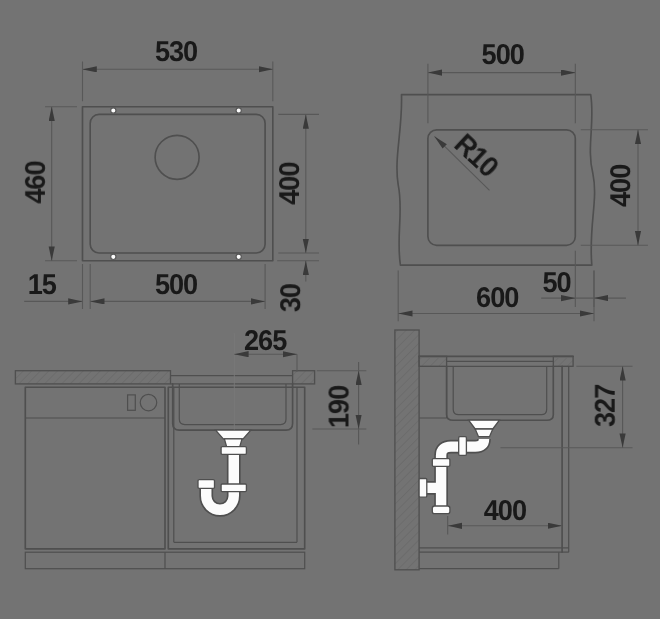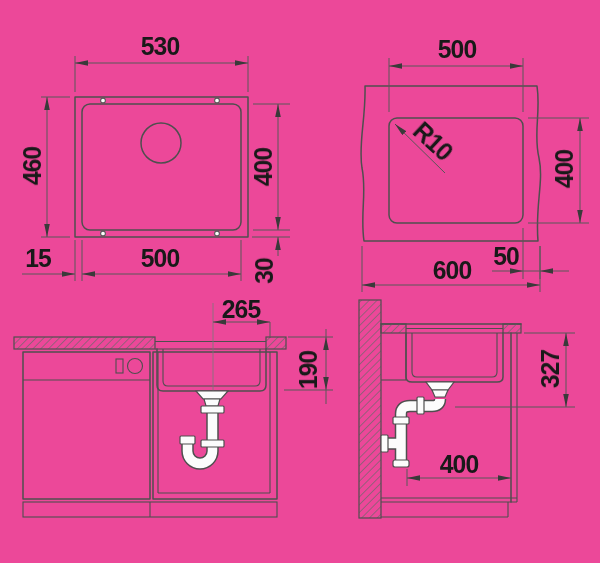--- a/index.html
+++ b/index.html
@@ -1,16 +1,16 @@
 <!DOCTYPE html>
 <html><head>
 <meta charset="utf-8">
 <style>
   html,body{margin:0;padding:0;}
-  #page{position:relative;width:600px;height:563px;background:#ec4899;overflow:hidden;
+  #page{position:relative;width:600px;height:563px;background:#737373;overflow:hidden;
         font-family:"Liberation Sans",sans-serif;}
   svg{position:absolute;left:0;top:0;z-index:2;filter:blur(.25px);}
   .o{stroke:#4f4f4f;stroke-width:1.5;fill:none;stroke-linejoin:round;stroke-linecap:round;}
   .t{stroke:#4f4f4f;stroke-width:1.1;fill:none;}
   .d{stroke:#585858;stroke-width:1;fill:none;}
   .h{fill:url(#hatch);stroke:#4f4f4f;stroke-width:1.2;}
   .hole{fill:#fcfcfc;stroke:#5a5a5a;stroke-width:1.1;}
   .tubeO{stroke:#4f4f4f;stroke-width:12.5;fill:none;stroke-linejoin:round;stroke-linecap:butt;}
   .tubeI{stroke:#fcfcfc;stroke-width:9.5;fill:none;stroke-linejoin:round;stroke-linecap:butt;}
   .col{fill:#fcfcfc;stroke:#4f4f4f;stroke-width:1.2;}

